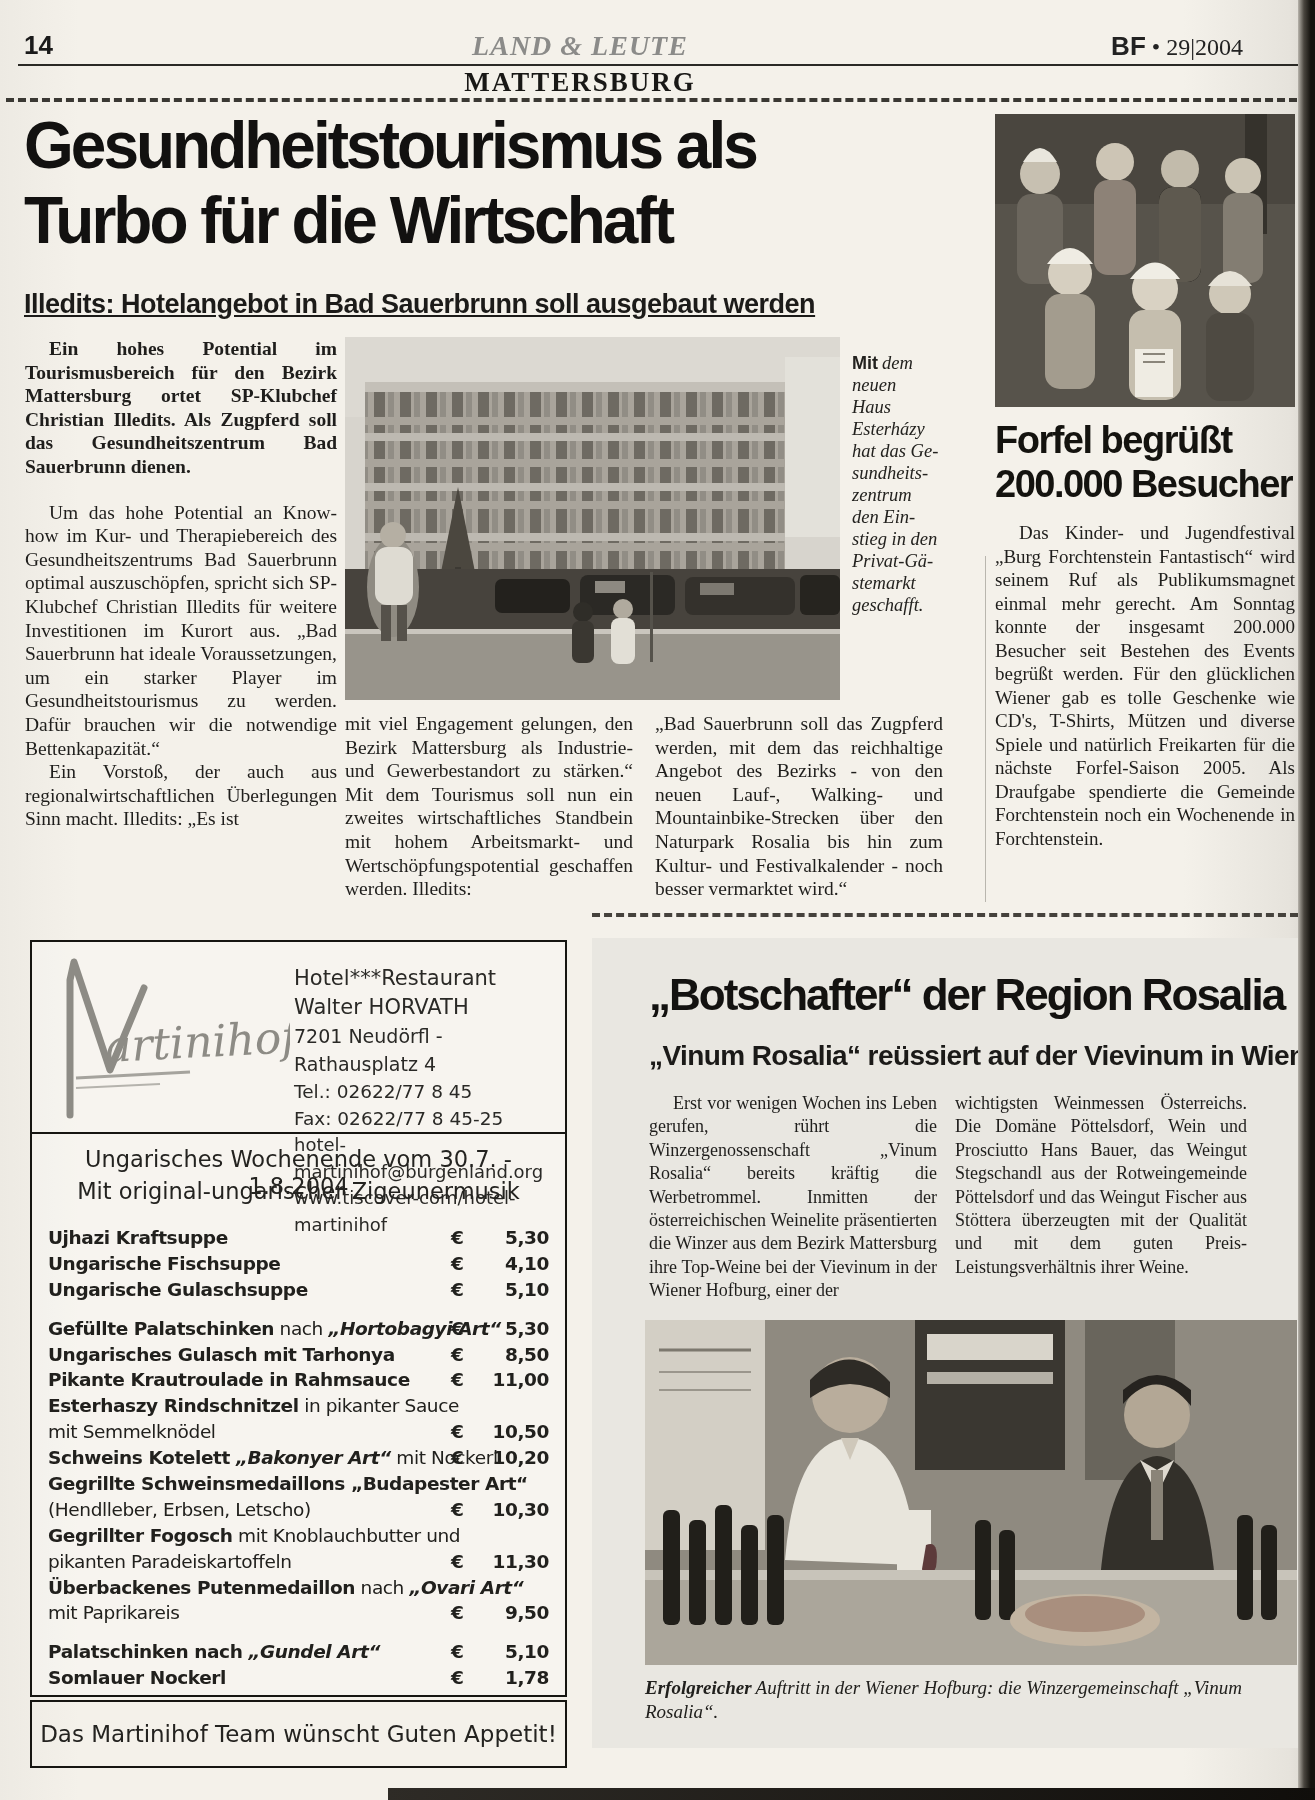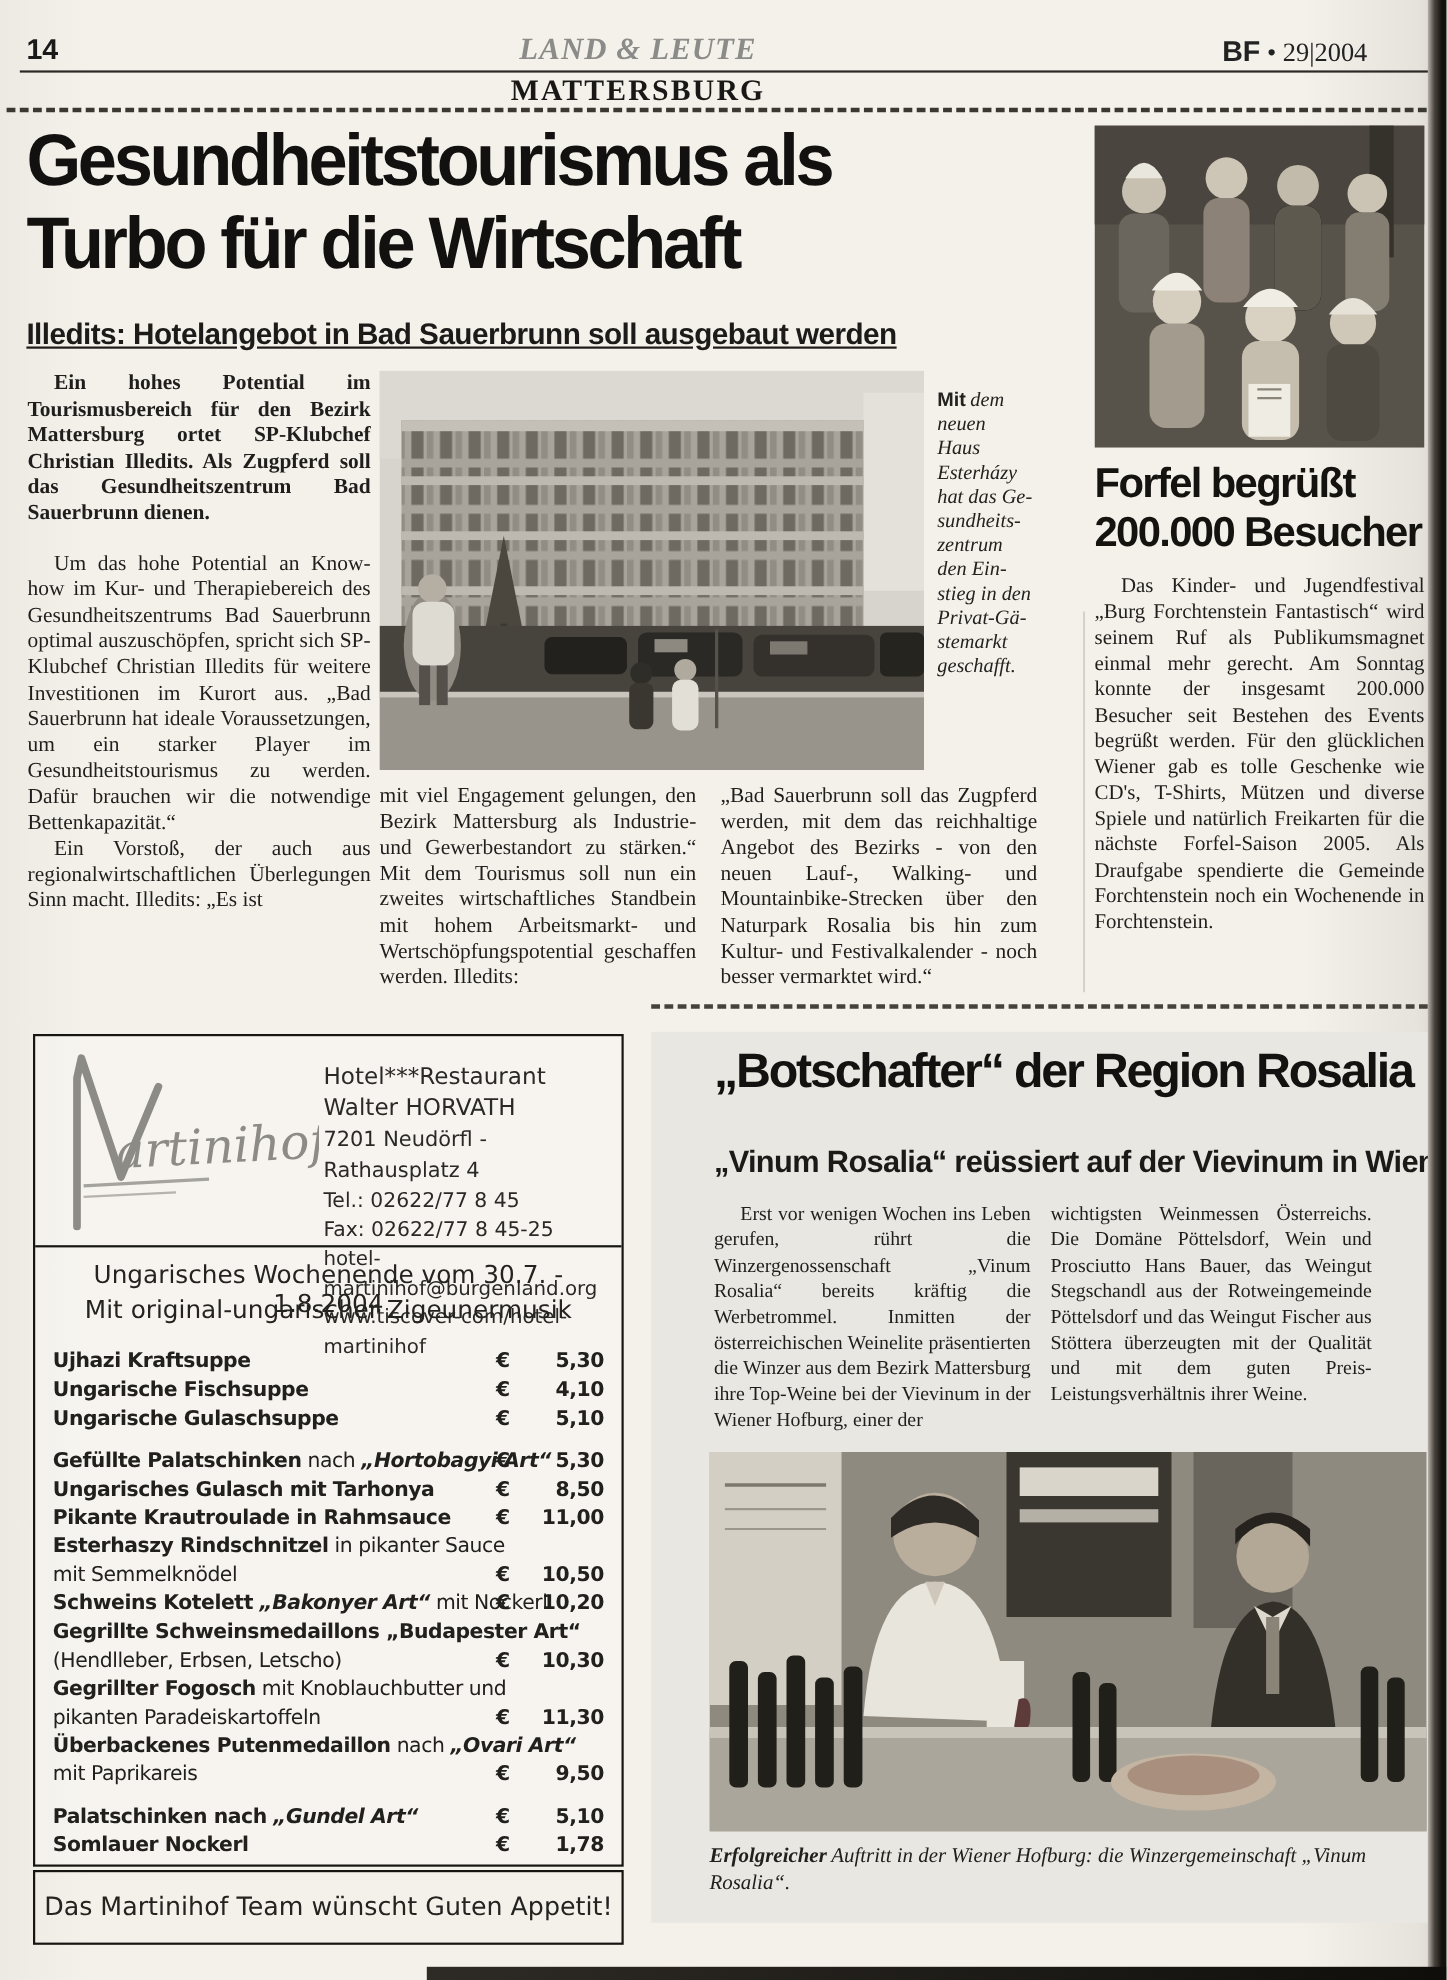--- a/index.html
+++ b/index.html
@@ -41,21 +41,21 @@
 
   
   .photo-people{left:995px;top:114px;width:300px;height:293px;}
   .forfel-h{left:995px;top:418px;font:800 38px/44px "Liberation Sans","DejaVu Sans",sans-serif;
             letter-spacing:-1.5px;color:#14130f;}
   .forfel-body{left:995px;top:521px;width:300px;font-size:19px;line-height:23.5px;}
 
   
   .dash2{left:592px;top:913px;width:706px;border-top:4px dashed #45423c;height:0;}
   .ros-block{left:592px;top:938px;width:707px;height:810px;background:#e9e7e1;}
-  .ros-h{left:649px;top:950px;font:800 44px/48px "Liberation Sans","DejaVu Sans",sans-serif;
+  .ros-h{left:649px;top:971px;font:800 44px/48px "Liberation Sans","DejaVu Sans",sans-serif;
          letter-spacing:-2px;color:#131210;}
   .ros-sub{left:649px;top:1040px;font:700 28px/31px "Liberation Sans","DejaVu Sans",sans-serif;
            letter-spacing:-.6px;color:#1b1a18;}
   .ros-colL{left:649px;top:1092px;width:288px;font-size:18px;line-height:23.4px;}
   .ros-colR{left:955px;top:1092px;width:292px;font-size:18px;line-height:23.4px;}
   .photo-wine{left:645px;top:1320px;width:652px;height:345px;}
   .ros-caption{left:645px;top:1676px;width:650px;font:italic 19px/24px "Liberation Serif","DejaVu Serif",serif;color:#21201d;}
   .ros-caption b i{font-weight:700;}
   .ros-caption .cap2-rest{margin-left:4px;}
 

